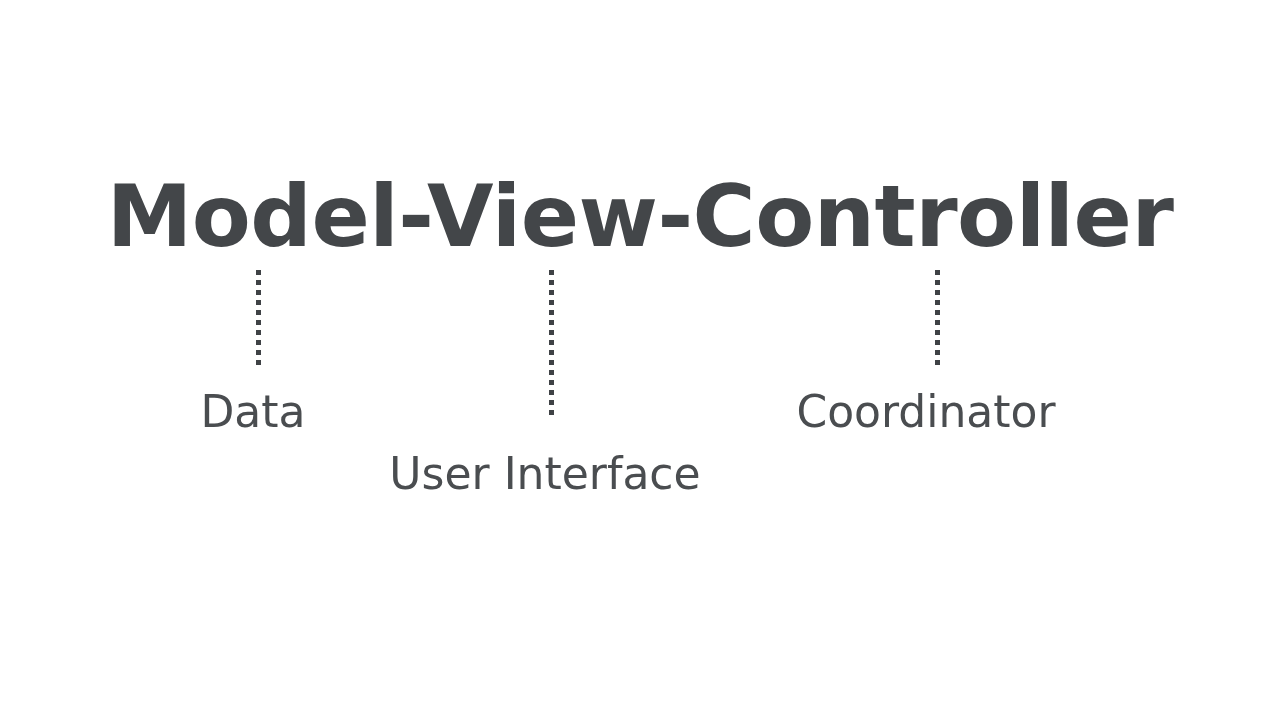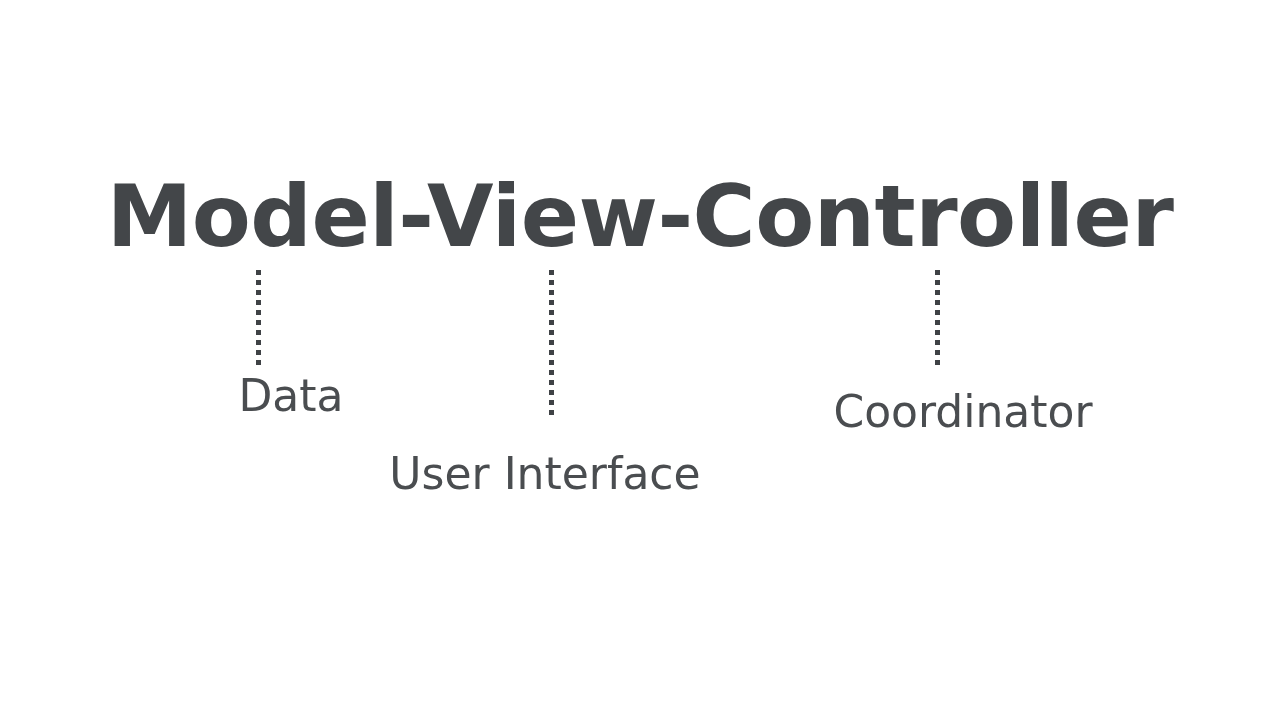--- a/index.html
+++ b/index.html
@@ -74,31 +74,29 @@
     font-weight: 400;
     font-size: 44px;
     line-height: 52px;
     color: #4a4d50;
     white-space: nowrap;
     text-align: center;
     transform: translateX(-50%);
   }
   .label.l-data {
     left: 253px;
-    top: 370px;
-    margin-left: 38px;
+    top: 386px;
   }
   .label.l-ui {
     left: 545px;
     top: 448px;
   }
   .label.l-coordinator {
     left: 926px;
     top: 386px;
-    margin-left: 37px;
   }
 </style>
 </head>
 <body>
 
 <div id="slide">
 
   <div class="title">Model-View-Controller</div>
 
   <div class="connector c-model"></div>

